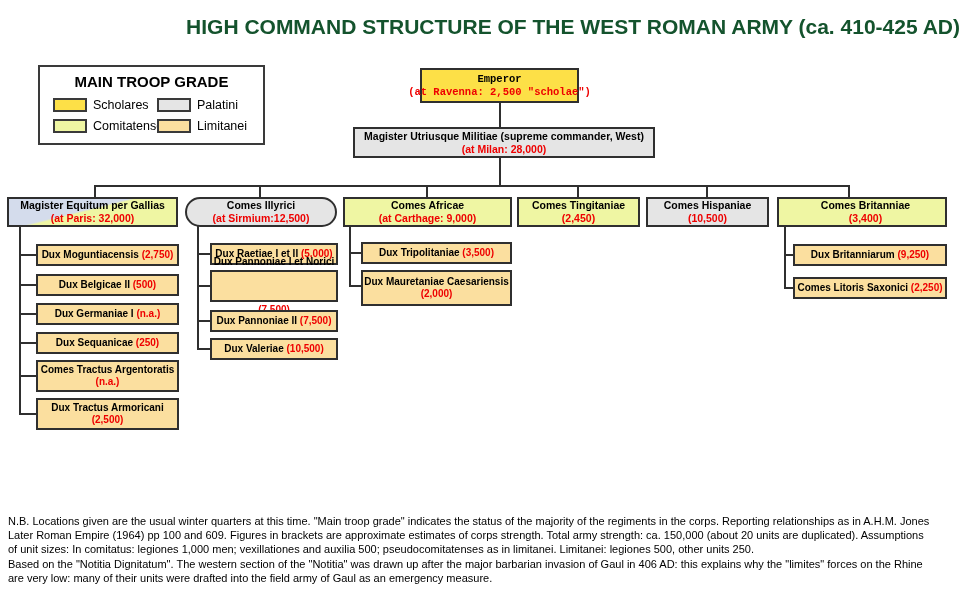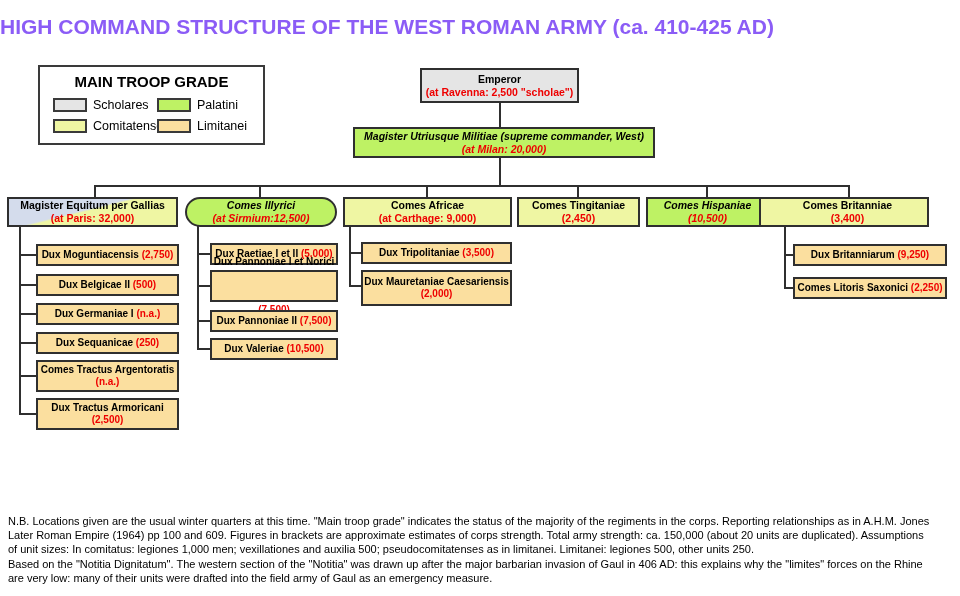--- a/index.html
+++ b/index.html
@@ -3,22 +3,22 @@
 <meta charset="utf-8">
 <style>
   html,body{margin:0;padding:0;}
   body{
     width:960px;height:596px;position:relative;background:#ffffff;
     font-family:"Liberation Sans","DejaVu Sans",sans-serif;
     -webkit-font-smoothing:antialiased;overflow:hidden;
   }
   #stage{position:absolute;left:0;top:0;width:960px;height:596px;}
   .title{
-    position:absolute;left:0;top:15px;width:960px;text-align:left;
-    font-size:21px;font-weight:bold;color:#8b5cf6;letter-spacing:0px;white-space:nowrap;
+    position:absolute;left:0;top:15px;width:960px;text-align:right;
+    font-size:21px;font-weight:bold;color:#14532d;letter-spacing:0px;white-space:nowrap;
   }
   
   .legend{
     position:absolute;left:38px;top:65px;width:227px;height:80px;
     border:2px solid #3a3a3a;background:#ffffff;box-sizing:border-box;
   }
   .legend-title{
     position:absolute;left:0;top:6px;width:100%;text-align:center;
     font-size:15px;font-weight:bold;color:#000;
   }
@@ -31,22 +31,22 @@
   .node{
     position:absolute;border:2px solid #2f2f2f;box-sizing:border-box;
     display:flex;flex-direction:column;align-items:center;justify-content:center;
     text-align:center;font-weight:bold;color:#000;
   }
   .node .n-name{font-size:10.5px;line-height:13px;white-space:nowrap;}
   .node .n-detail{font-size:10.5px;line-height:13px;white-space:nowrap;}
   .node.sub .n-name,.node.sub .n-detail{font-size:10px;line-height:12px;}
   .node.sub .oneline{font-size:10px;line-height:12px;white-space:nowrap;}
   .red{color:#ee0000;}
-  .grade-scholares{background:#e5e5e5;}
-  .grade-palatini{background:#bef264;font-style:italic;}
+  .grade-scholares{background:#fde047;font-family:Liberation Mono, monospace;}
+  .grade-palatini{background:#e5e5e5;}
   .grade-comitatenses{background:#eff6a3;}
   .grade-limitanei{background:#fbdf9f;}
   .grade-mixed{background:linear-gradient(166deg,#d4dcec 44%,#eff6a3 47%);}
   
   .vline,.hline{position:absolute;background:#2f2f2f;}
   .vline{width:2px;}
   .hline{height:2px;}
   
   .footer{
     position:absolute;left:8px;top:514px;width:948px;
@@ -80,21 +80,21 @@
     </div>
   </div>
 
   <div class="node grade-scholares" style="left:420px;top:68px;width:159px;height:35px;">
     <div class="n-name">Emperor</div>
     <div class="n-detail red">(at Ravenna: 2,500 "scholae")</div>
   </div>
 
   <div class="node grade-palatini" style="left:353px;top:127px;width:302px;height:31px;">
     <div class="n-name">Magister Utriusque Militiae (supreme commander, West)</div>
-    <div class="n-detail red">(at Milan: 20,000)</div>
+    <div class="n-detail red">(at Milan: 28,000)</div>
   </div>
 
   <div class="vline" style="left:499px;top:103px;height:24px;"></div>
   <div class="vline" style="left:499px;top:158px;height:29px;"></div>
   <div class="hline" style="left:94px;top:185px;width:756px;"></div>
 
   <div id="columns">
       <div class="vline" style="left:94px;top:186px;height:11px;"></div>
       <div class="node grade-mixed" style="left:7px;top:197px;width:171px;height:30px;text-align:right;">
         <div class="n-name" style="">Magister Equitum per Gallias</div>
@@ -169,21 +169,21 @@
       <div class="node grade-comitatenses" style="left:517px;top:197px;width:123px;height:30px;">
         <div class="n-name" style="">Comes Tingitaniae</div>
         <div class="n-detail red" style="">(2,450)</div>
       </div>
       <div class="vline" style="left:706px;top:186px;height:11px;"></div>
       <div class="node grade-palatini" style="left:646px;top:197px;width:123px;height:30px;">
         <div class="n-name" style="">Comes Hispaniae</div>
         <div class="n-detail red" style="">(10,500)</div>
       </div>
       <div class="vline" style="left:848px;top:186px;height:11px;"></div>
-      <div class="node grade-comitatenses" style="left:759px;top:197px;width:170px;height:30px;padding-left:7px;">
+      <div class="node grade-comitatenses" style="left:777px;top:197px;width:170px;height:30px;padding-left:7px;">
         <div class="n-name" style="">Comes Britanniae</div>
         <div class="n-detail red" style="">(3,400)</div>
       </div>
       <div class="hline" style="left:784px;top:254px;width:9px;"></div>
       <div class="node sub grade-limitanei" style="left:793px;top:244px;width:154px;height:22px;">
         <div class="oneline" style=""><span>Dux Britanniarum</span> <span class="red">(9,250)</span></div>
       </div>
       <div class="hline" style="left:784px;top:287px;width:9px;"></div>
       <div class="node sub grade-limitanei" style="left:793px;top:277px;width:154px;height:22px;">
         <div class="oneline" style=""><span>Comes Litoris Saxonici</span> <span class="red">(2,250)</span></div>

